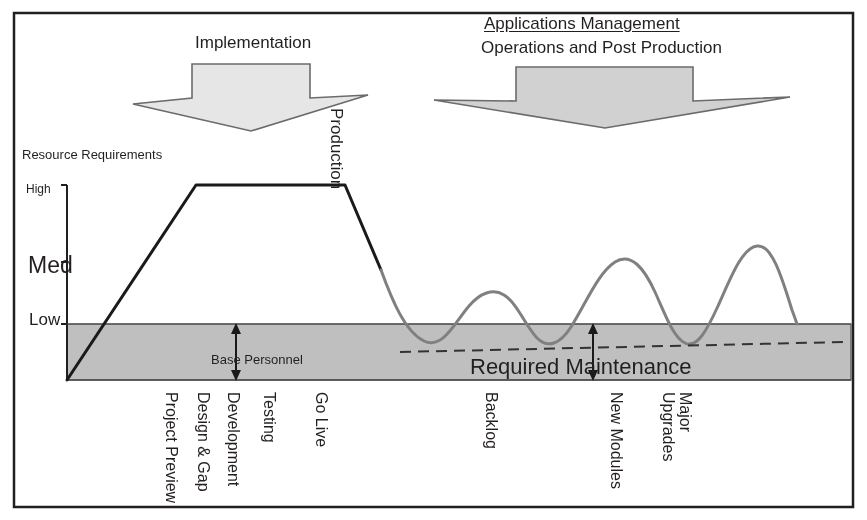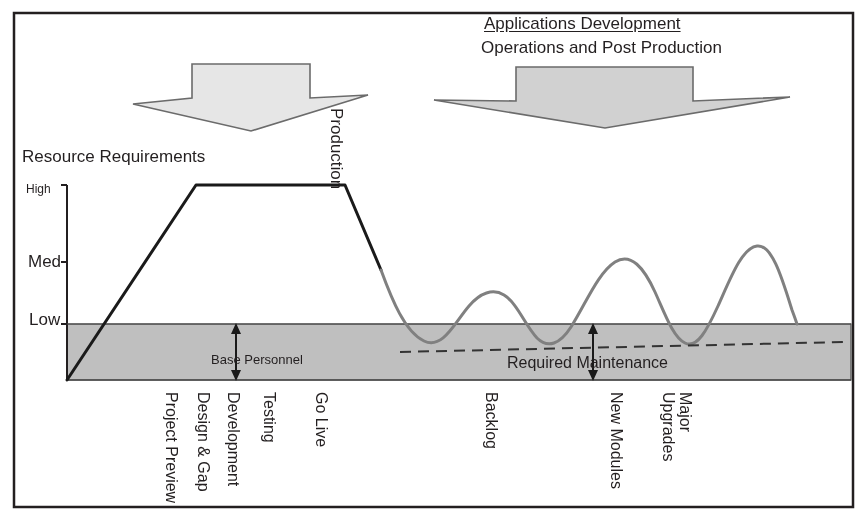--- a/index.html
+++ b/index.html
@@ -6,26 +6,26 @@
   body{
     width:867px;height:520px;position:relative;overflow:hidden;
     font-family:"Liberation Sans", sans-serif;color:#231f20;
   }
   #stage{position:absolute;inset:0;width:867px;height:520px;}
   svg.layer{position:absolute;left:0;top:0;width:867px;height:520px;}
   .txt{position:absolute;white-space:pre;color:#231f20;}
   .t-impl{left:195px;top:33px;font-size:17px;}
   .t-appmgmt{left:484px;top:14px;font-size:17px;text-decoration:underline;text-underline-offset:2px;}
   .t-ops{left:481px;top:38px;font-size:17px;text-align:right;}
-  .t-res{left:22px;top:147px;font-size:17px;}
+  .t-res{left:22px;top:147px;font-size:13px;}
   .t-high{left:26px;top:182px;font-size:12px;}
-  .t-med{left:28px;top:252px;font-size:17px;}
+  .t-med{left:28px;top:252px;font-size:23px;}
   .t-low{left:29px;top:310px;font-size:17px;text-align:center;}
   .t-base{left:211px;top:352px;font-size:13px;}
-  .t-reqm{left:470px;top:354px;font-size:16px;margin-left:37px;}
+  .t-reqm{left:470px;top:354px;font-size:22px;}
   .t-prod{left:346px;top:108px;font-size:17px;
           transform-origin:left top;transform:rotate(90deg);}
   .vlab{font-size:16px;transform-origin:left top;transform:rotate(90deg);}
   .vlab2{font-size:16px;transform-origin:left top;transform:rotate(90deg);line-height:17px;}
 </style>
 </head>
 <body>
 
 <div id="stage">
 
@@ -74,22 +74,23 @@
     </g>
 
     <g>
       <line x1="593" y1="330" x2="593" y2="374" stroke="#1a1a1a" stroke-width="2"></line>
       <path d="M593,323 L588,334 L598,334 Z" fill="#1a1a1a"></path>
       <path d="M593,381 L588,370 L598,370 Z" fill="#1a1a1a"></path>
     </g>
 
   </svg>
 
+  <span class="txt t-impl">Implementation</span>
 
-  <span class="txt t-appmgmt">Applications Development</span>
+  <span class="txt t-appmgmt">Applications Management</span>
 
   <span class="txt t-ops">Operations and Post Production</span>
 
   <span class="txt t-res">Resource Requirements</span>
 
   <span class="txt t-high">High</span>
   <span class="txt t-med">Med</span>
   <span class="txt t-low">Low</span>
 
   <span class="txt t-base">Base Personnel</span>

